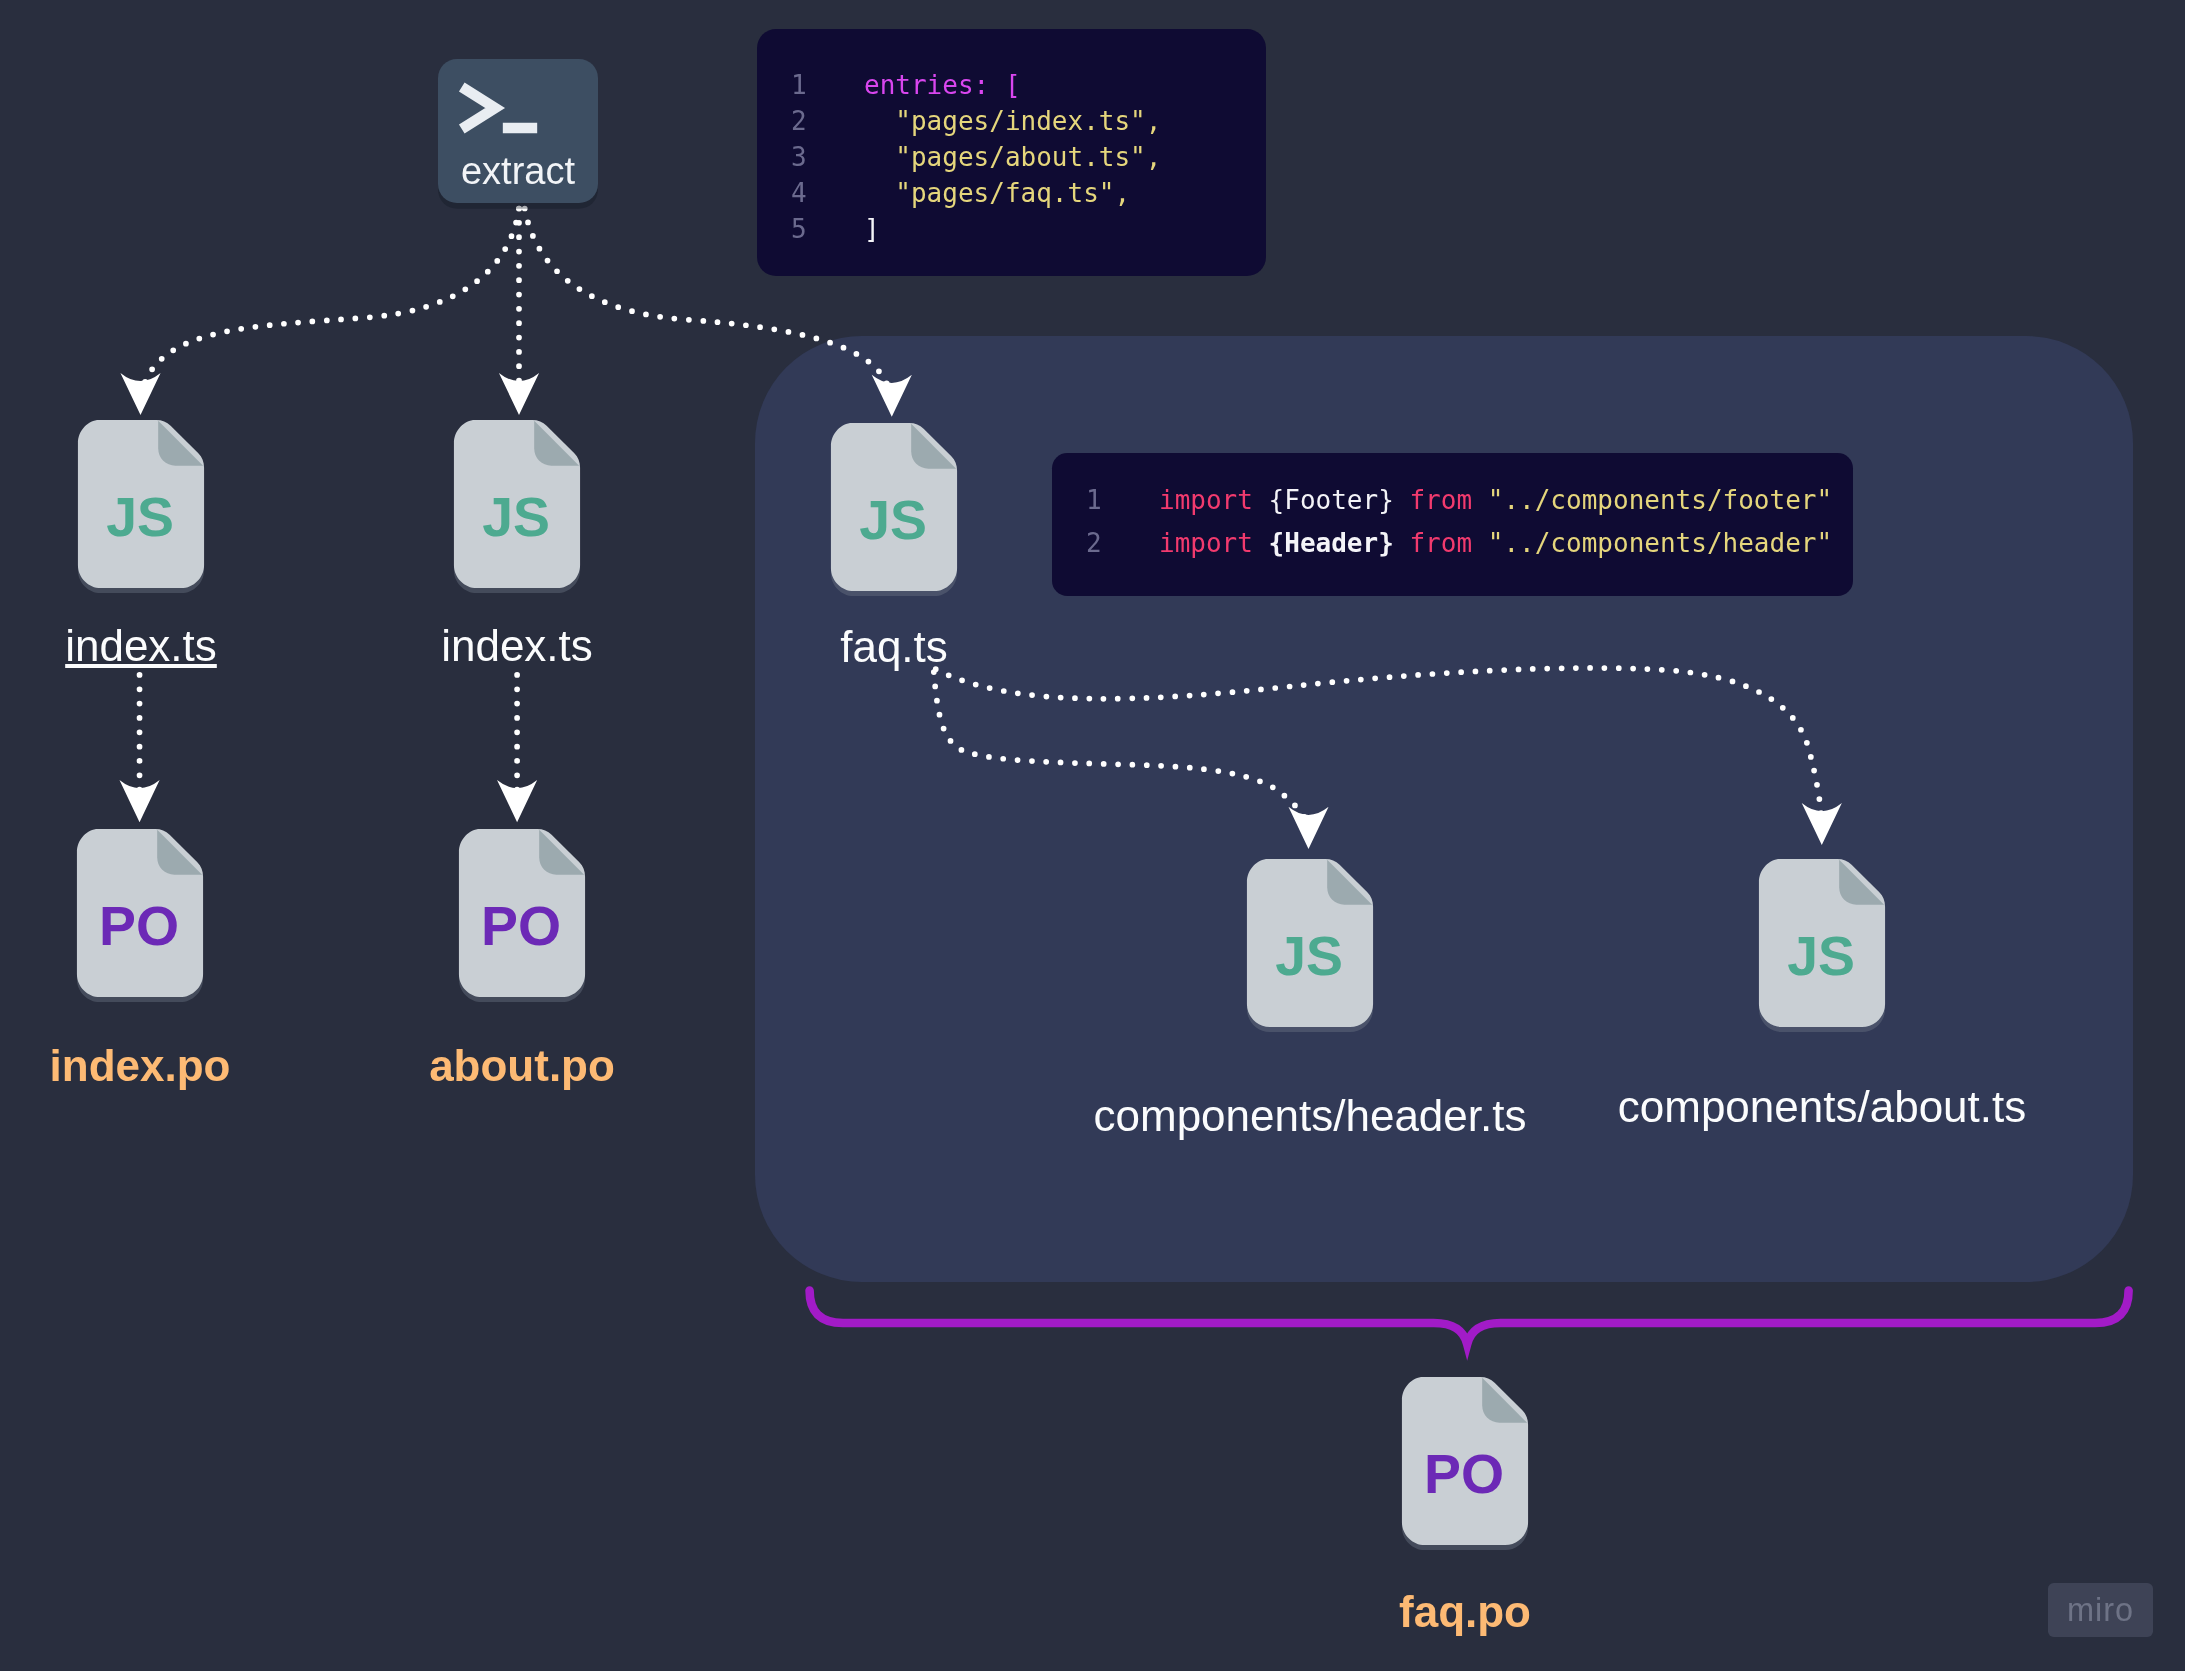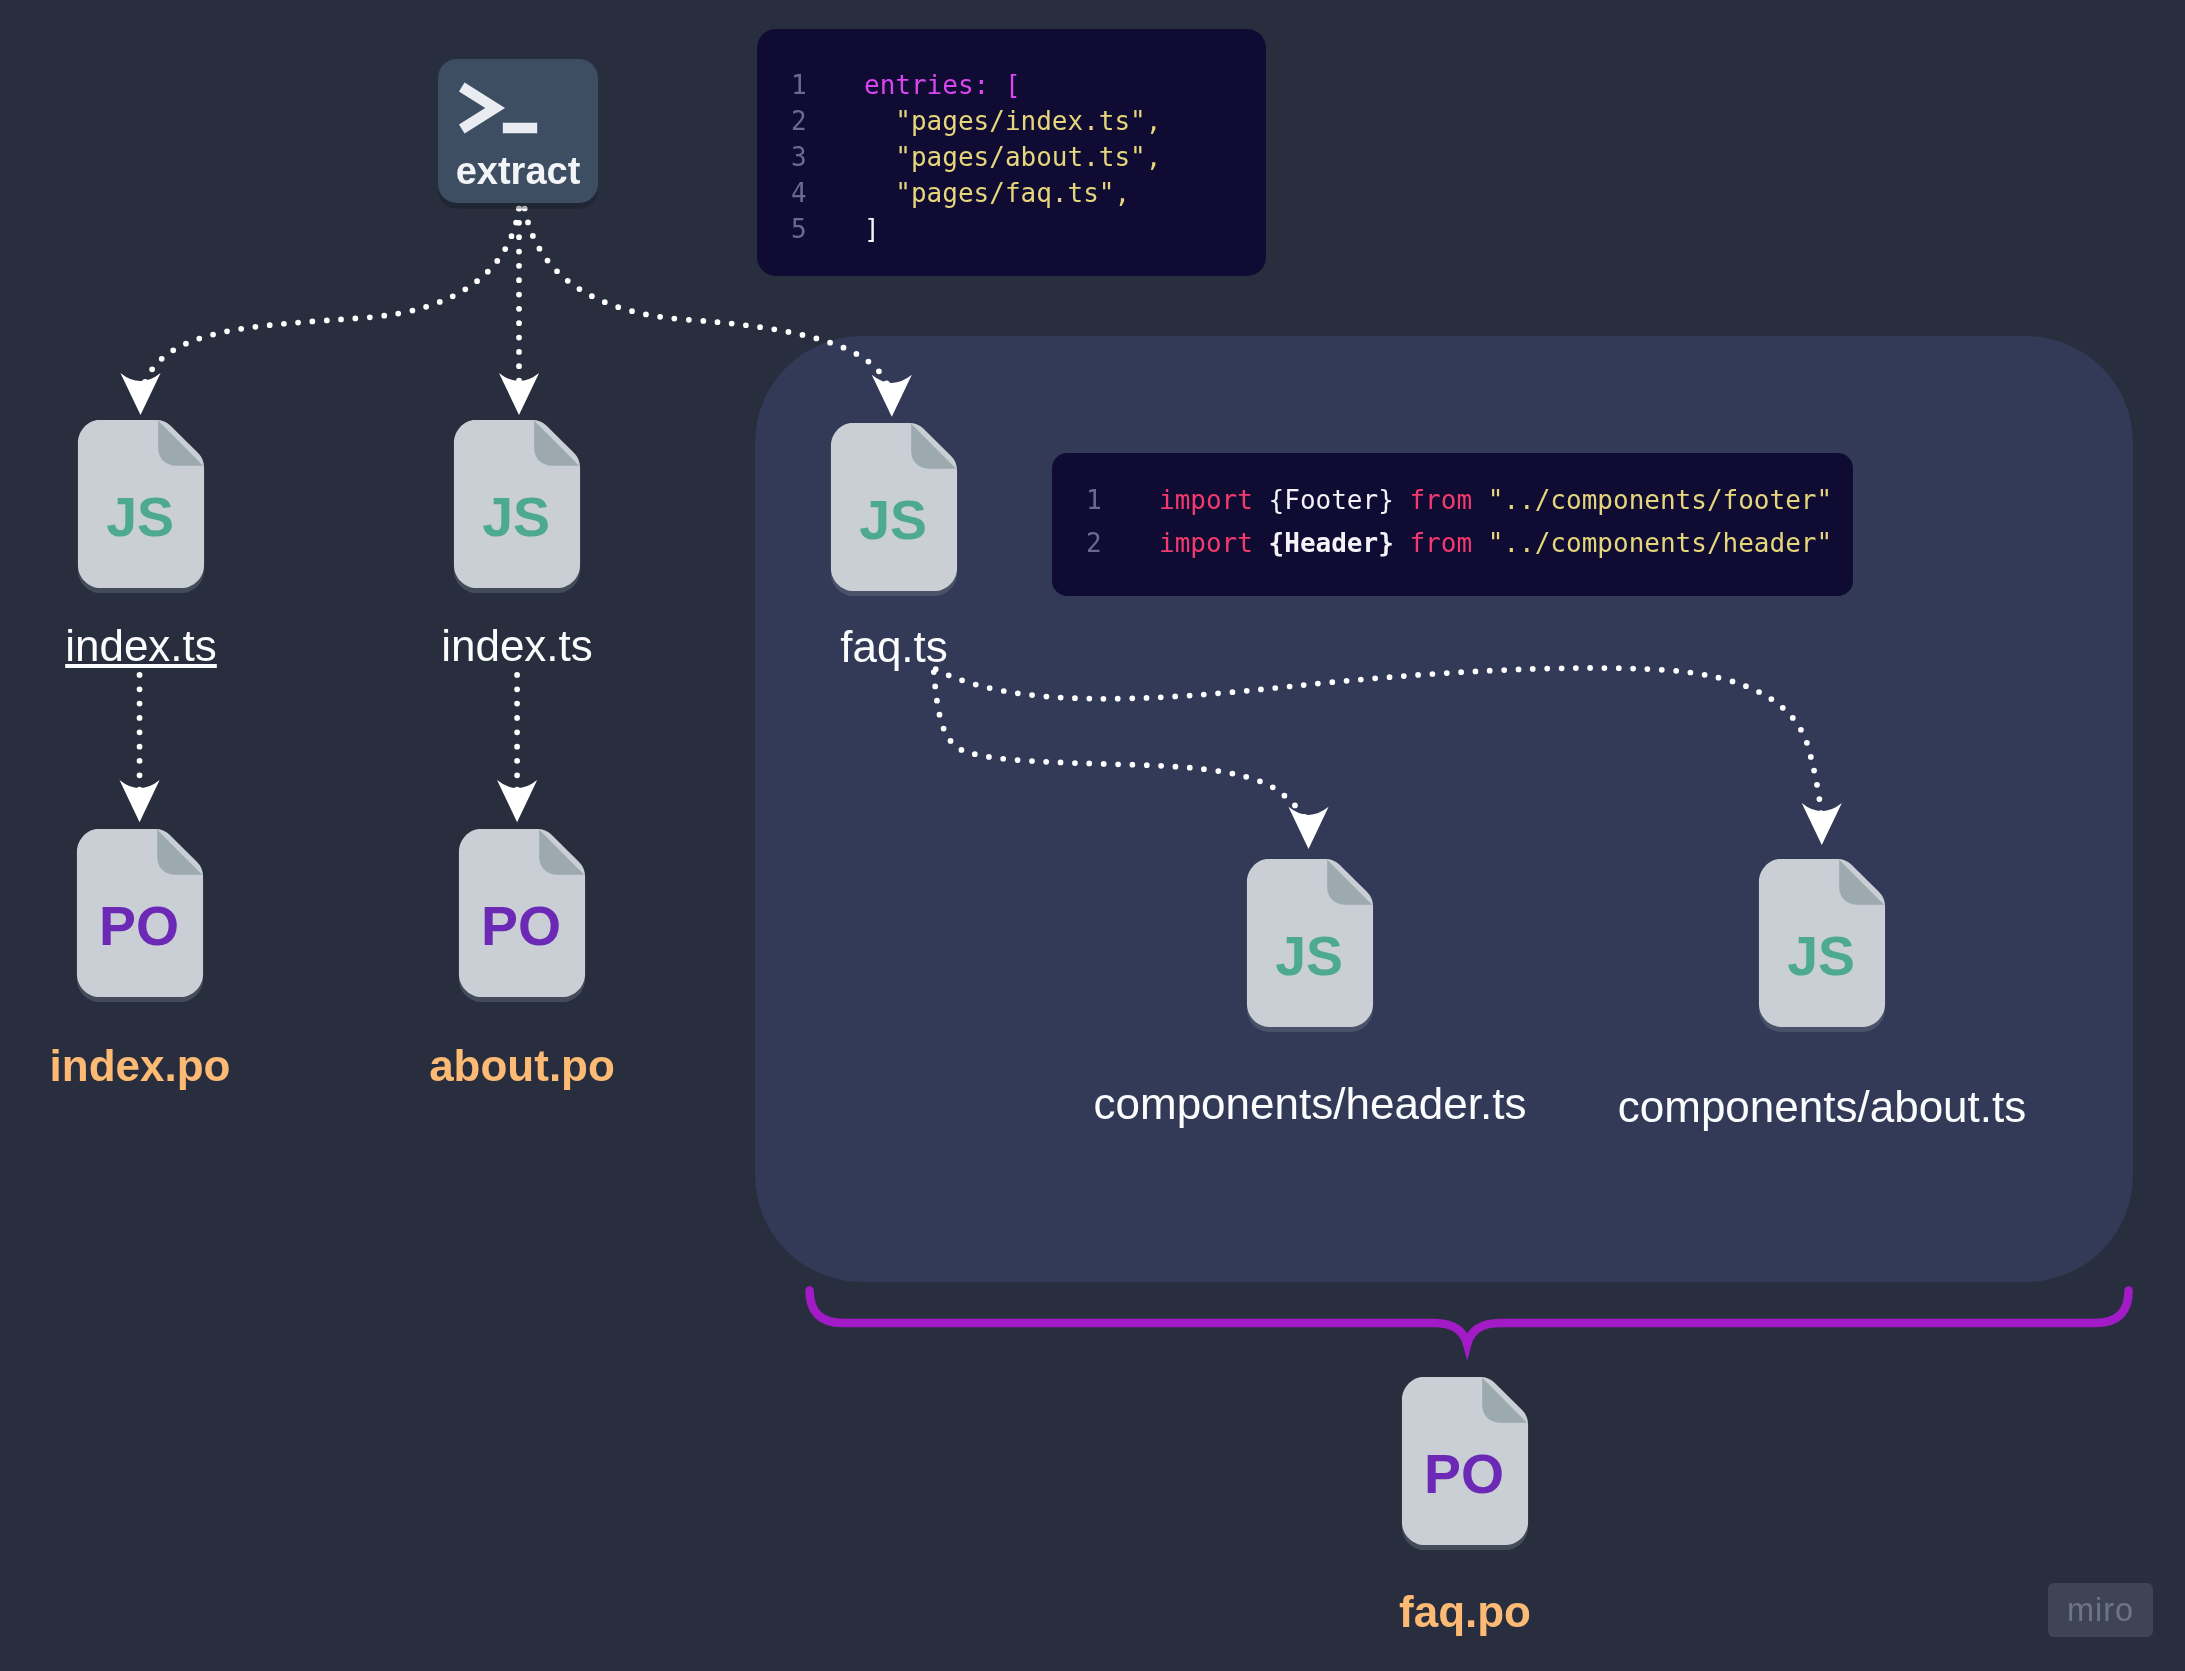--- a/index.html
+++ b/index.html
@@ -25,21 +25,21 @@
   
   .terminal-node{
     left:438px;top:59px;width:160px;height:144px;
     background:#3d4e62;border-radius:19px;
     box-shadow:0 5.7px 0 rgba(16,24,34,0.35);
   }
   .terminal-node svg{position:absolute;left:19px;top:23px;}
   .prompt-stroke{fill:none;stroke:#e9edf2;stroke-width:11;}
   .terminal-label{
     position:absolute;left:0;right:0;bottom:9.6px;text-align:center;
-    color:#f2f4f7;font-size:38px;font-weight:bold;
+    color:#f2f4f7;font-size:38px;
   }
 
   
   .code-block{
     background:#0f0b33;border-radius:19px;
     font-family:"DejaVu Sans Mono","Liberation Mono",monospace;
     font-size:26px;color:#f4f4f8;
   }
   .code-entries{left:757px;top:29px;width:509px;height:247px;padding-top:38px;box-sizing:border-box;}
   .code-imports{left:1052px;top:453px;width:801px;height:143px;padding-top:26px;box-sizing:border-box;border-radius:15.3px;}
@@ -163,21 +163,21 @@
   </svg>
   <div class="file-label" style="top:201px;">faq.ts</div>
 </div>
 
 <div class="abs file-node" style="left:1245px;top:857px;">
   <svg width="130" height="172" viewBox="0 0 136 180">
     <path class="doc-body" d="M24 2 H84 C90 2 95 4 99 8 L128 37 C132 41 134 46 134 52 V154 C134 167 123 178 110 178 H26 C13 178 2 167 2 154 V26 C2 13 13 2 24 2 Z"></path>
     <path class="doc-fold" d="M86 3 L133 50 H104 C94 50 86 42 86 32 Z"></path>
     <text class="badge badge-js" x="67" y="124" text-anchor="middle">JS</text>
   </svg>
-  <div class="file-label" style="top:222px;">components/header.ts</div>
+  <div class="file-label" style="top:234px;">components/header.ts</div>
 </div>
 
 <div class="abs file-node" style="left:1757px;top:857px;">
   <svg width="130" height="172" viewBox="0 0 136 180">
     <path class="doc-body" d="M24 2 H84 C90 2 95 4 99 8 L128 37 C132 41 134 46 134 52 V154 C134 167 123 178 110 178 H26 C13 178 2 167 2 154 V26 C2 13 13 2 24 2 Z"></path>
     <path class="doc-fold" d="M86 3 L133 50 H104 C94 50 86 42 86 32 Z"></path>
     <text class="badge badge-js" x="67" y="124" text-anchor="middle">JS</text>
   </svg>
   <div class="file-label" style="top:225px;">components/about.ts</div>
 </div>

